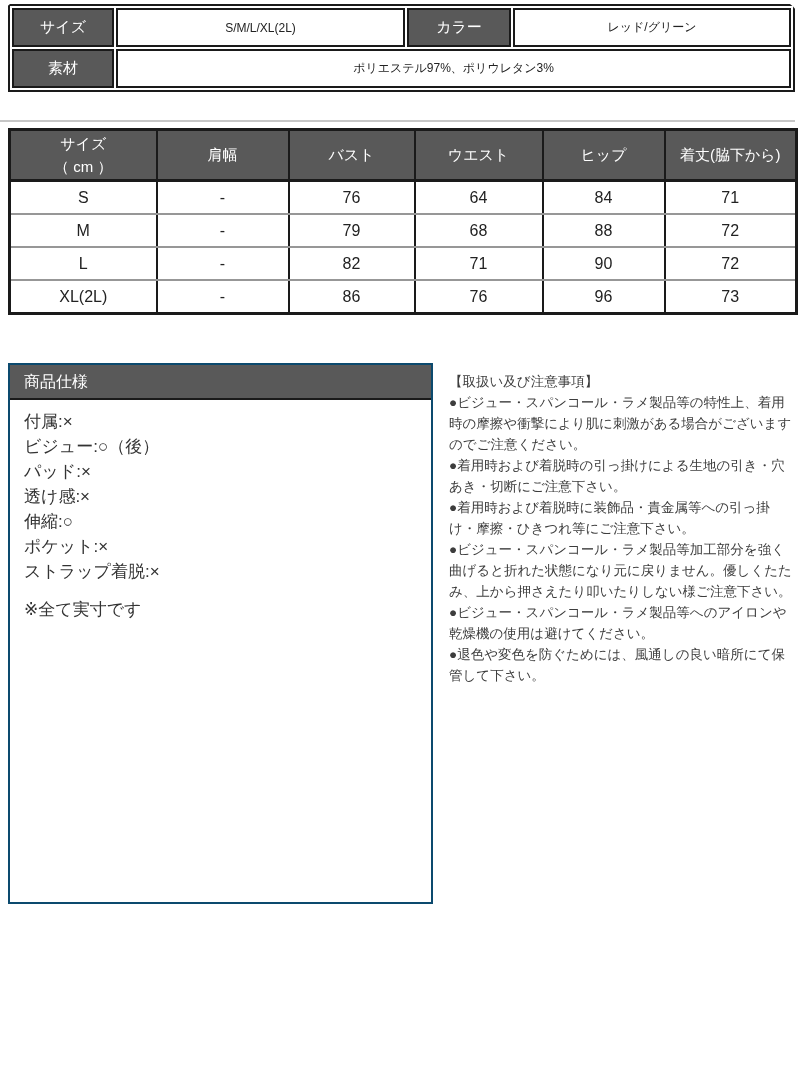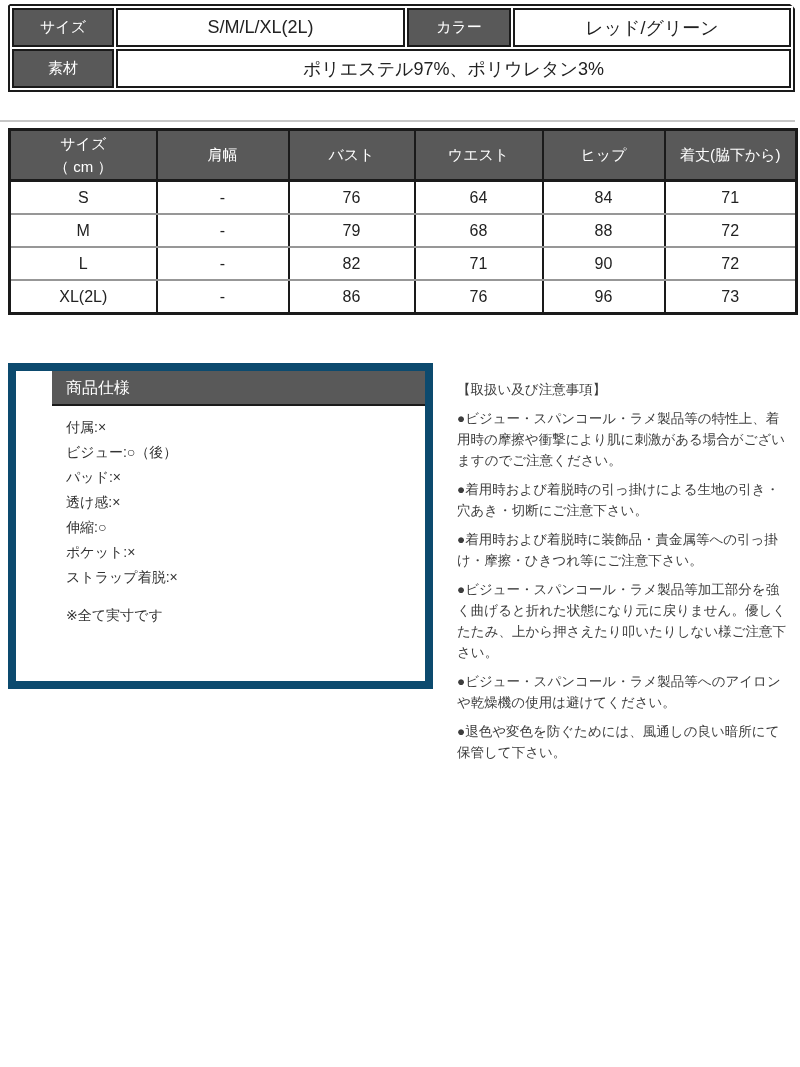--- a/index.html
+++ b/index.html
@@ -9,21 +9,21 @@
     border-radius:23px;
   }
   
   .info-table{
     position:absolute;left:8px;top:4px;width:787px;
     border-collapse:separate;border-spacing:2px;
     border:2px solid #1a1a1a;background:#ffffff;table-layout:fixed;
   }
   .info-table td{
     border:2px solid #1a1a1a;height:33px;text-align:center;vertical-align:middle;
-    font-size:18px;color:#222222;background:#ffffff;overflow:hidden;
+    font-size:12px;color:#222222;background:#ffffff;overflow:hidden;
   }
   .info-table td.label{background:#595959;color:#ffffff;font-size:15px;}
   
   .divider{position:absolute;left:0;top:120px;width:795px;height:2px;background:#c6c6c6;}
   
   .size-table{
     position:absolute;left:8px;top:128px;width:787px;
     border-collapse:collapse;border:3px solid #1a1a1a;table-layout:fixed;
   }
   .size-table th{
@@ -32,36 +32,36 @@
     border:2px solid #1a1a1a;border-bottom:3px solid #1a1a1a;
     white-space:pre-line;line-height:1.55;padding:0;
   }
   .size-table td{
     height:31px;text-align:center;vertical-align:middle;font-size:16px;color:#222222;
     border-left:2px solid #1a1a1a;border-right:2px solid #1a1a1a;
     border-top:2px solid #979797;border-bottom:2px solid #979797;padding:0;
   }
   
   .spec-box{
-    position:absolute;left:8px;top:363px;width:425px;height:326px;
-    border:8px solid #0c4a6e;background:#ffffff;box-sizing:border-box;padding-left:36px;
+    position:absolute;left:8px;top:363px;width:425px;height:541px;
+    border:2px solid #0c4a6e;background:#ffffff;box-sizing:border-box;
   }
   .spec-title{
     background:#595959;color:#ffffff;font-size:16px;height:33px;line-height:33px;
     padding-left:14px;border-bottom:2px solid #1a1a1a;
   }
-  .spec-content{padding:9px 14px;font-size:14px;color:#333333;line-height:25px;}
+  .spec-content{padding:9px 14px;font-size:17px;color:#333333;line-height:25px;}
   .spec-item{margin:0;}
   .spec-footnote{margin-top:13px;}
   
   .notes{
     position:absolute;left:449px;top:371px;width:347px;
     font-size:13.5px;color:#3d3d3d;line-height:21px;
   }
-  .notes p{margin:8px;padding:0;}
+  .notes p{margin:0;padding:0;}
 </style>
 </head>
 <body>
 
 <div class="canvas">
 
   <table class="info-table">
     <colgroup>
       <col style="width:102px">
         <col style="width:289px">

